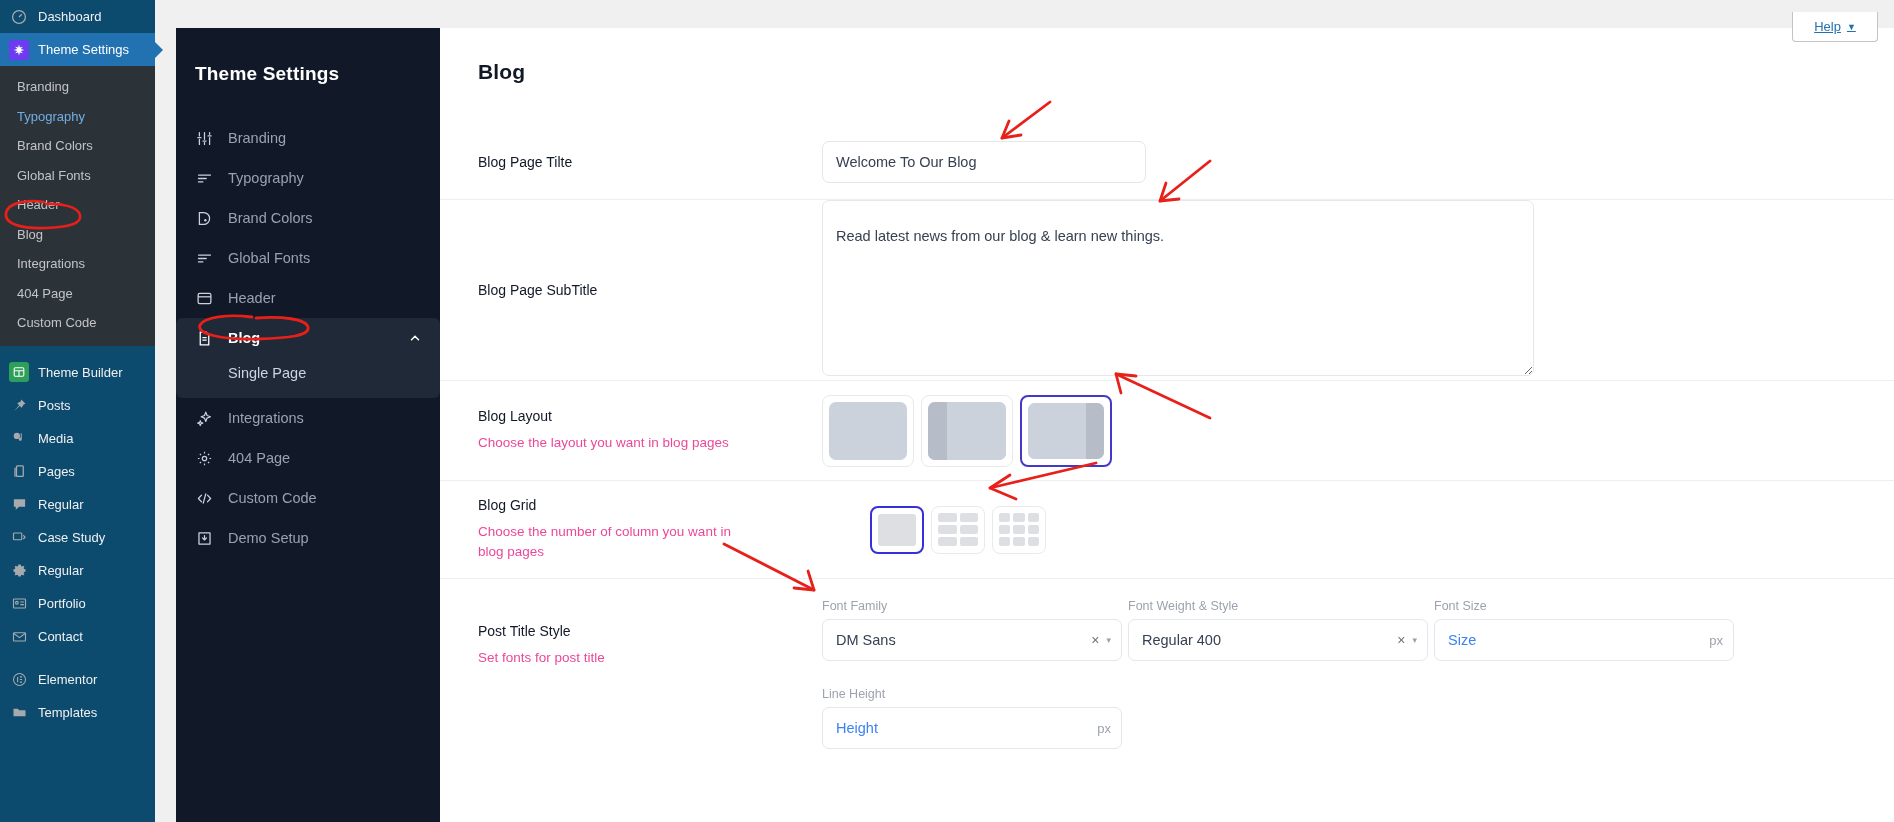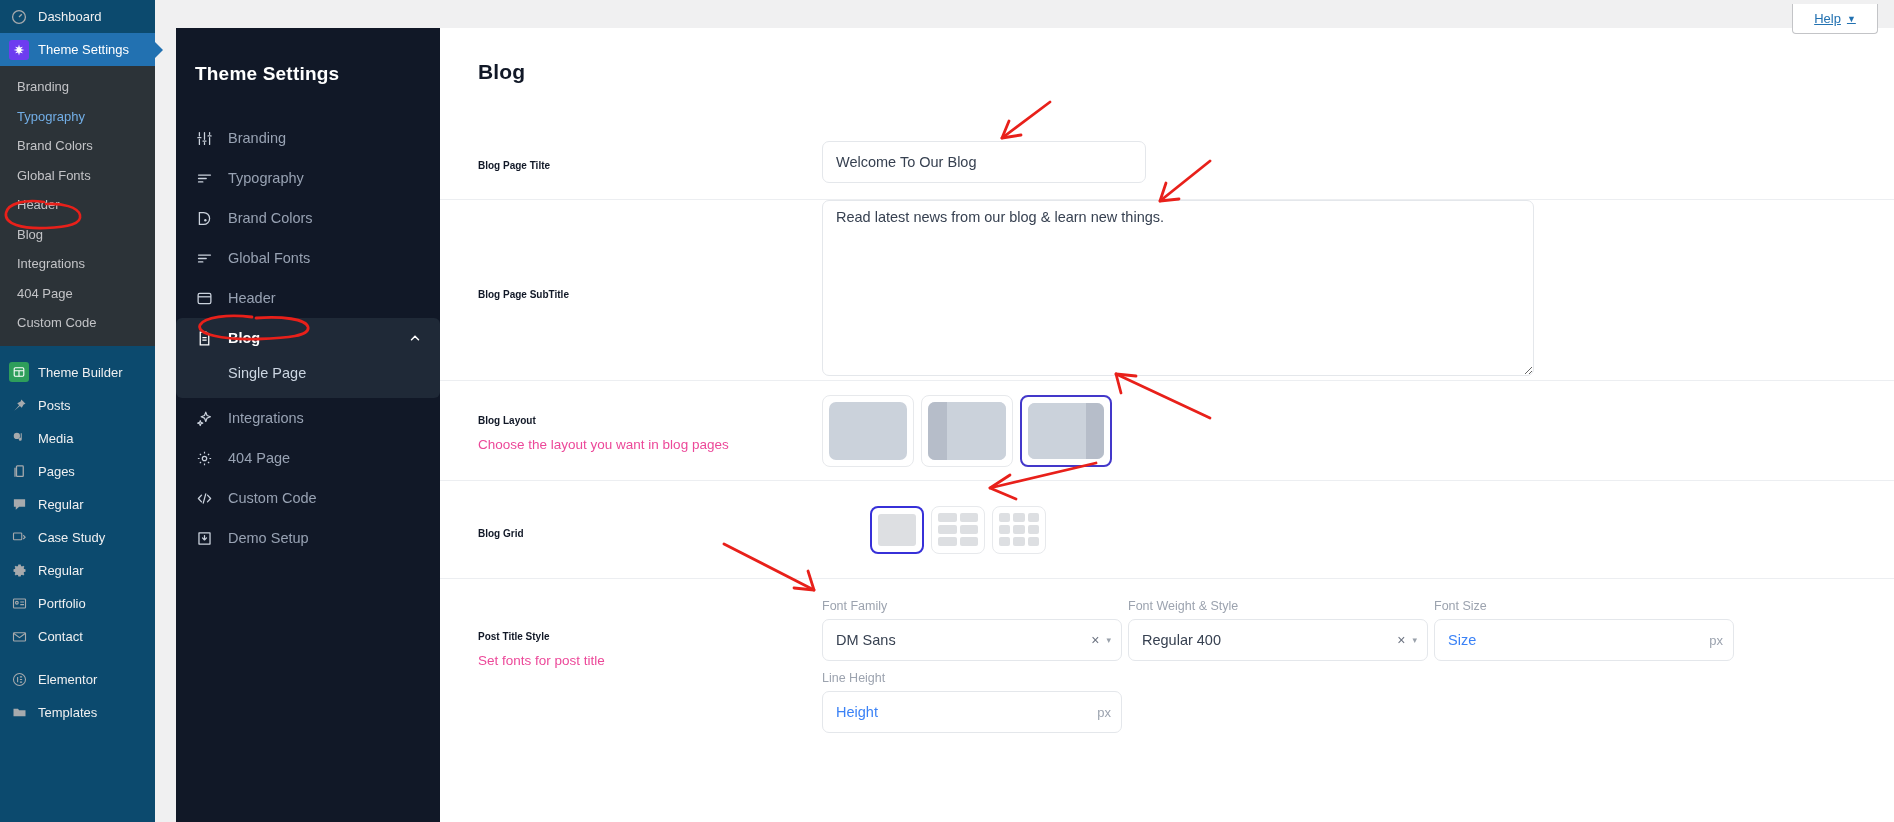--- a/index.html
+++ b/index.html
@@ -143,25 +143,24 @@
     padding: 0 32px 0 38px;
     min-height: 70px;
   }
   .row.noborder { border-bottom: none; }
   .row-label {
     width: 344px;
     flex: 0 0 344px;
     padding-top: 4px;
   }
   .row-label .lbl {
-    font-size: 10px;
-    font-weight: bold;
+    font-size: 14px;
+    font-weight: normal;
     color: #111827;
     display: block;
-    margin-top: 8px;
   }
   .row-label .desc {
     font-size: 13.5px;
     color: #ec4899;
     display: block;
     margin-top: 9px;
     line-height: 1.45;
     max-width: 262px;
   }
   .row-field { flex: 1 1 auto; }
@@ -178,21 +177,21 @@
     font-family: "Liberation Sans", sans-serif;
     outline: none;
   }
   .txt-area {
     width: 712px;
     height: 176px;
     border: 1px solid #e4e7eb;
     border-radius: 7px;
     font-size: 14.5px;
     color: #374151;
-    padding: 6px 13px;
+    padding: 25px 13px;
     background: #fff;
     font-family: "Liberation Sans", sans-serif;
     resize: vertical;
     outline: none;
     line-height: 1.45;
   }
 
   
   .opt-row { display: flex; gap: 7px; align-items: center; }
   .opt {
@@ -225,21 +224,21 @@
   }
   .gopt.sel { border: 2px solid #3730d8; }
   .g1 { width: 100%; height: 100%; background: #dddfe2; border-radius: 3px; }
   .gmat { width: 100%; height: 100%; display: grid; gap: 3px; }
   .gmat.c2 { grid-template-columns: 1fr 1fr; grid-template-rows: 1fr 1fr 1fr; }
   .gmat.c3 { grid-template-columns: 1fr 1fr 1fr; grid-template-rows: 1fr 1fr 1fr; }
   .gcell { background: #dddfe2; border-radius: 2px; }
 
   
   .font-grid { display: flex; gap: 6px; flex-wrap: wrap; padding-top: 2px; }
-  .fld { width: 300px; margin-bottom: 4px; }
+  .fld { width: 300px; margin-bottom: 20px; }
   .fld .cap {
     font-size: 12.5px;
     color: #9ca3af;
     display: block;
     margin-bottom: 6px;
   }
   .fld-box {
     height: 42px;
     border: 1px solid #e4e7eb;
     border-radius: 7px;
@@ -595,20 +594,21 @@
               <div class="lay-side"></div>
             </div>
           </div>
         </div>
       </div>
     </div>
 
     <div class="row" style="align-items:center; min-height:98px;gap:48px;">
       <div class="row-label" style="padding-top:0;">
         <span class="lbl">Blog Grid</span>
+        <span class="desc">Choose the number of column you want in blog pages</span>
       </div>
       <div class="row-field">
         <div class="opt-row">
           <div class="gopt sel">
             <div class="g1"></div>
           </div>
           <div class="gopt">
             <div class="gmat c2">
               <div class="gcell"></div>
                 <div class="gcell"></div>
@@ -676,21 +676,21 @@
               <span class="fld-suffix">px</span>
             </div>
           </div>
 
         </div>
       </div>
     </div>
 
   </div>
 
-  <div class="help-btn" style="top:4px;text-decoration:underline;">
+  <div class="help-btn" style="top:12px;text-decoration:underline;">
     <span>Help</span>
     <span style="font-size:9px;">▼</span>
   </div>
 
   <svg class="annot" style="left:994px; top:96px;" width="62" height="62" viewBox="0 0 62 62" fill="none">
     <path d="M56 6 L8 42" stroke="#e8201a" stroke-width="2.8" stroke-linecap="round"></path>
     <path d="M8 42 L27 39 M8 42 L15 25" stroke="#e8201a" stroke-width="2.8" stroke-linecap="round"></path>
   </svg>
 
   <svg class="annot" style="left:1150px; top:155px;" width="66" height="56" viewBox="0 0 66 56" fill="none">

